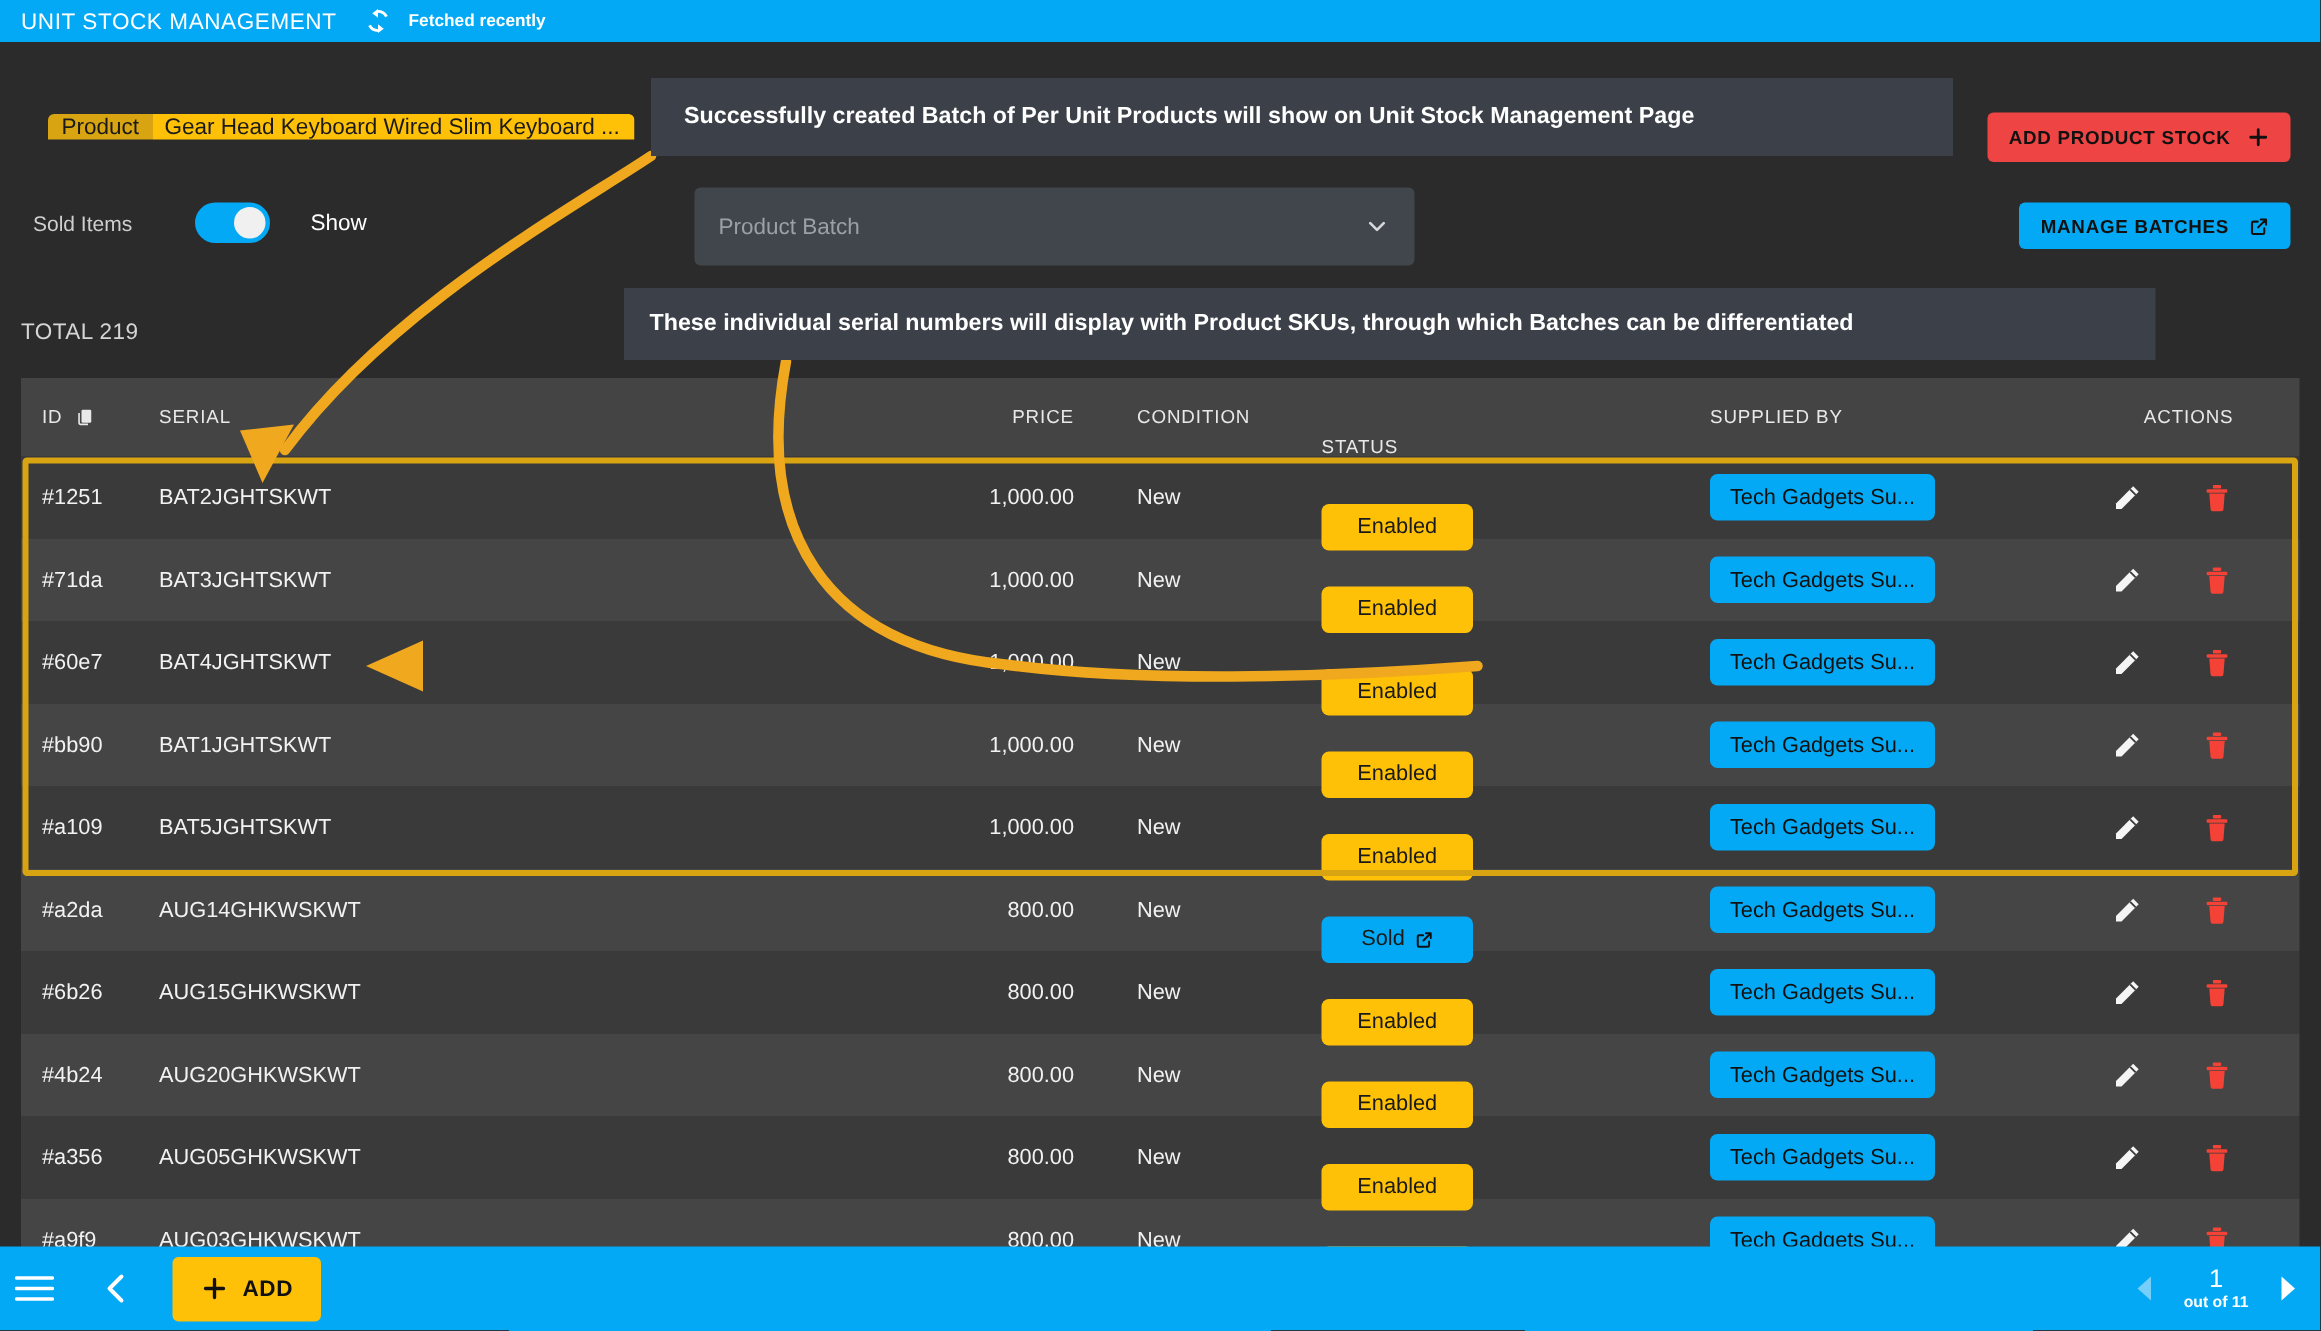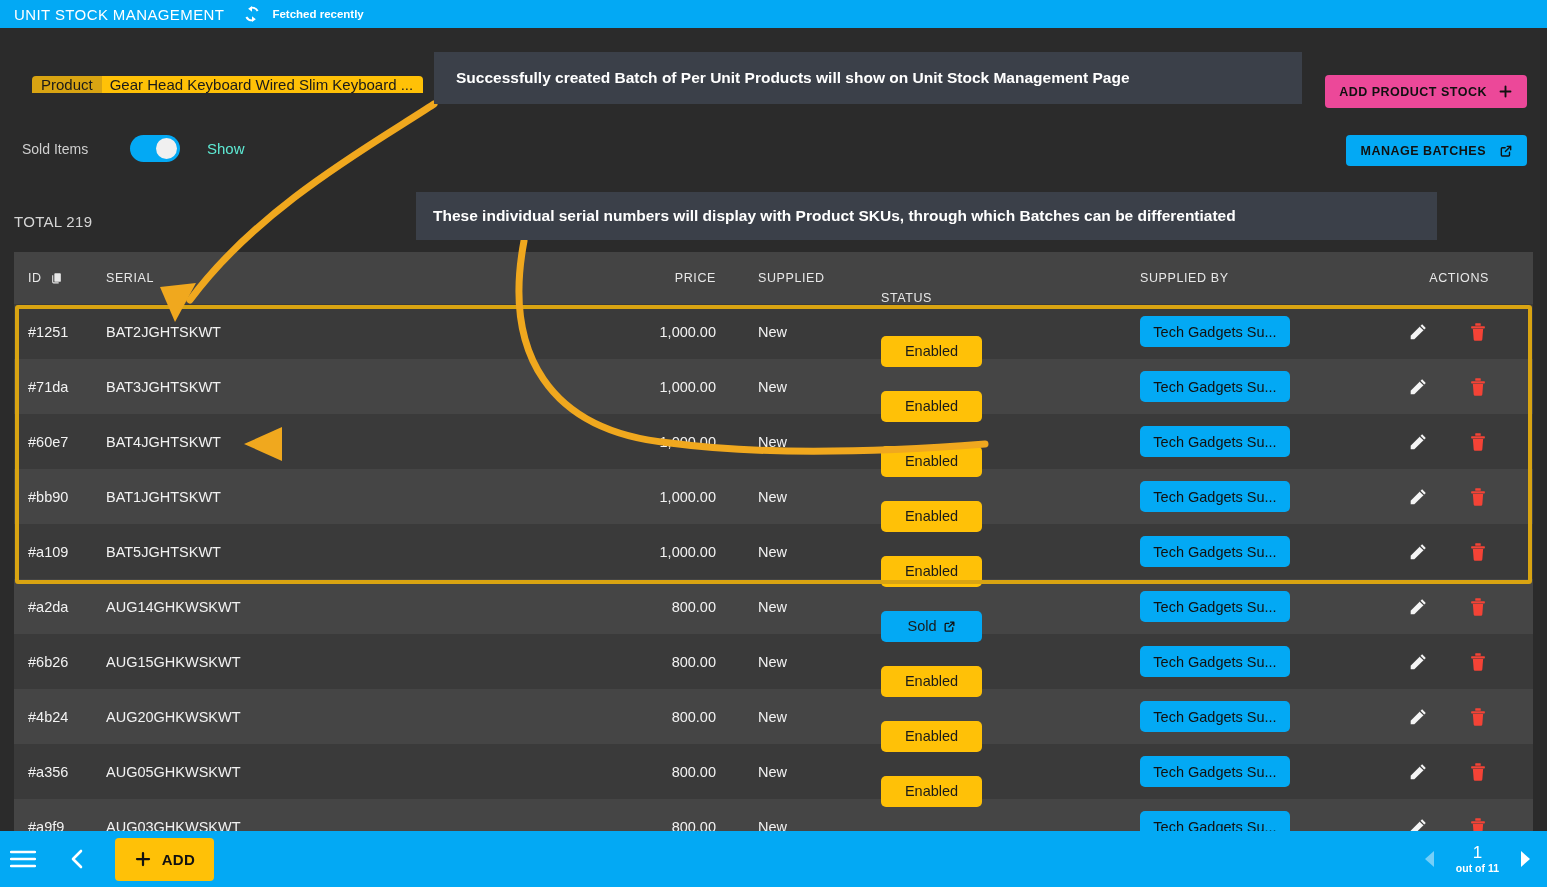--- a/index.html
+++ b/index.html
@@ -43,34 +43,34 @@
   .sold-row { position: absolute; left: 22px; top: 135px; display: flex; align-items: center; }
   .sold-label { color: #cfcfcf; font-size: 14px; width: 108px; }
   .toggle {
     width: 50px; height: 27px; border-radius: 14px; background: #03a9f4;
     position: relative; flex: 0 0 auto; cursor: pointer;
   }
   .toggle .knob {
     position: absolute; right: 3px; top: 3px; width: 21px; height: 21px;
     border-radius: 50%; background: #f0f0f0;
   }
-  .show-label { color: #5eead4; font-size: 15px; margin-left: 27px; }
+  .show-label { color: #ffffff; font-size: 15px; margin-left: 27px; }
 
   
   .batch-select {
     position: absolute; left: 463px; top: 125px; width: 480px; height: 52px;
     background: #41464c; border-radius: 4px; display: flex; align-items: center;
     padding: 0 16px; cursor: pointer;
   }
   .batch-placeholder { color: #9aa0a6; font-size: 15px; flex: 1; }
   .chev { width: 18px; height: 18px; }
 
   
   .btn-add-stock {
-    position: absolute; right: 20px; top: 75px; height: 33px; background: #ec4899;
+    position: absolute; right: 20px; top: 75px; height: 33px; background: #ef4444;
     color: #111; border: none; border-radius: 4px; font-size: 12.5px; font-weight: 700;
     letter-spacing: .5px; display: flex; align-items: center; gap: 11px;
     padding: 0 14px; cursor: pointer; font-family: "Liberation Sans", sans-serif;
   }
   .btn-manage {
     position: absolute; right: 20px; top: 135px; height: 31px; background: #03a9f4;
     color: #111; border: none; border-radius: 4px; font-size: 12.5px; font-weight: 700;
     letter-spacing: .5px; display: flex; align-items: center; gap: 13px;
     padding: 0 14px; cursor: pointer; font-family: "Liberation Sans", sans-serif;
   }
@@ -179,20 +179,26 @@
   </div>
 
   <div class="sold-row">
     <span class="sold-label">Sold Items</span>
     <div class="toggle">
       <div class="knob"></div>
     </div>
     <span class="show-label">Show</span>
   </div>
 
+  <div class="batch-select">
+    <span class="batch-placeholder">Product Batch</span>
+    <svg class="chev" viewBox="0 0 24 24">
+      <path d="M6 9l6 6 6-6" fill="none" stroke="#d5d8db" stroke-width="2.4" stroke-linecap="round" stroke-linejoin="round"></path>
+    </svg>
+  </div>
 
   <button class="btn-add-stock">
     <span>ADD PRODUCT STOCK</span>
     <svg width="15" height="15" viewBox="0 0 24 24">
       <path d="M12 4v16M4 12h16" stroke="#111" stroke-width="3" stroke-linecap="round"></path>
     </svg>
   </button>
 
   <button class="btn-manage">
     <span>MANAGE BATCHES</span>
@@ -208,21 +214,21 @@
     <div class="thead">
       <div class="c-id">
         <span>ID</span>
         <svg width="13" height="14" viewBox="0 0 24 24">
           <rect x="8" y="3" width="12" height="16" rx="1.6" fill="#e8e8e8"></rect>
           <path d="M5 7v12.4A1.6 1.6 0 0 0 6.6 21H16" fill="none" stroke="#e8e8e8" stroke-width="2"></path>
         </svg>
       </div>
       <div class="c-serial">SERIAL</div>
       <div class="c-price">PRICE</div>
-      <div class="c-cond">SUPPLIED</div>
+      <div class="c-cond">CONDITION</div>
       <div class="c-status">STATUS</div>
       <div class="c-supp">SUPPLIED BY</div>
       <div class="c-act">ACTIONS</div>
     </div>
     <div id="tbody">
         <div class="row odd">
           <div class="c-id">#1251</div>
           <div class="c-serial">BAT2JGHTSKWT</div>
           <div class="c-price">1,000.00</div>
           <div class="c-cond">New</div>

